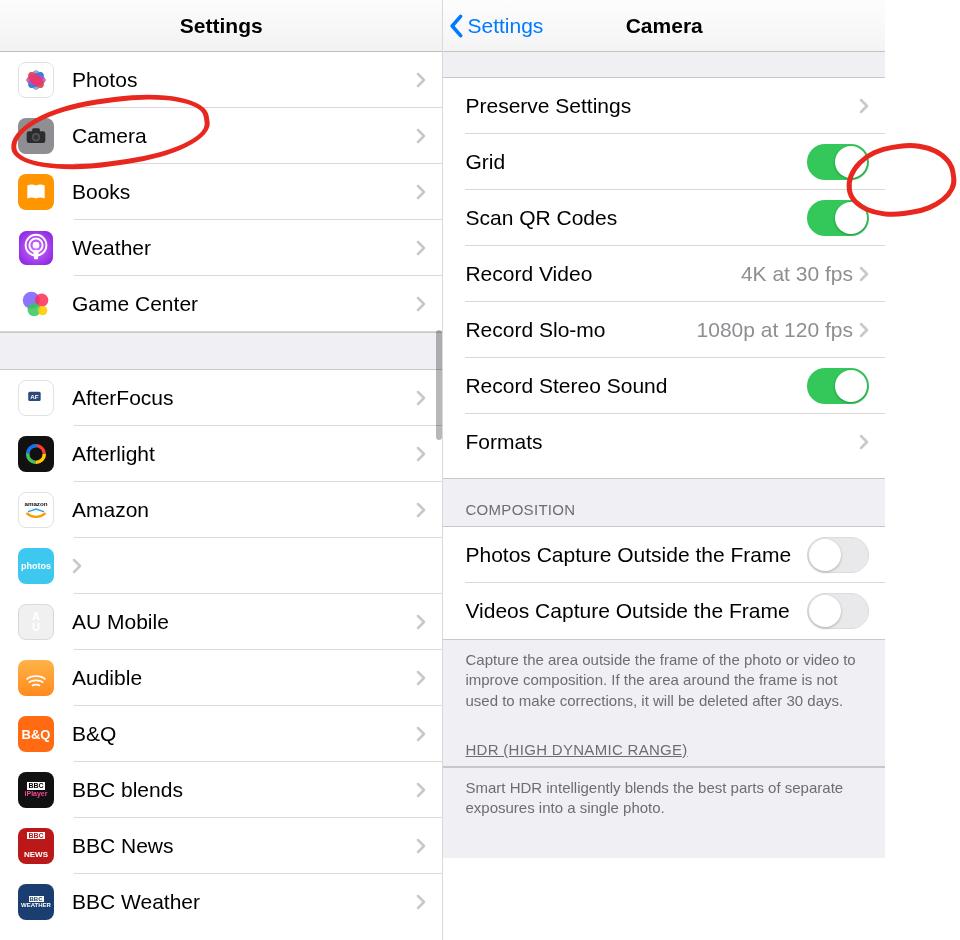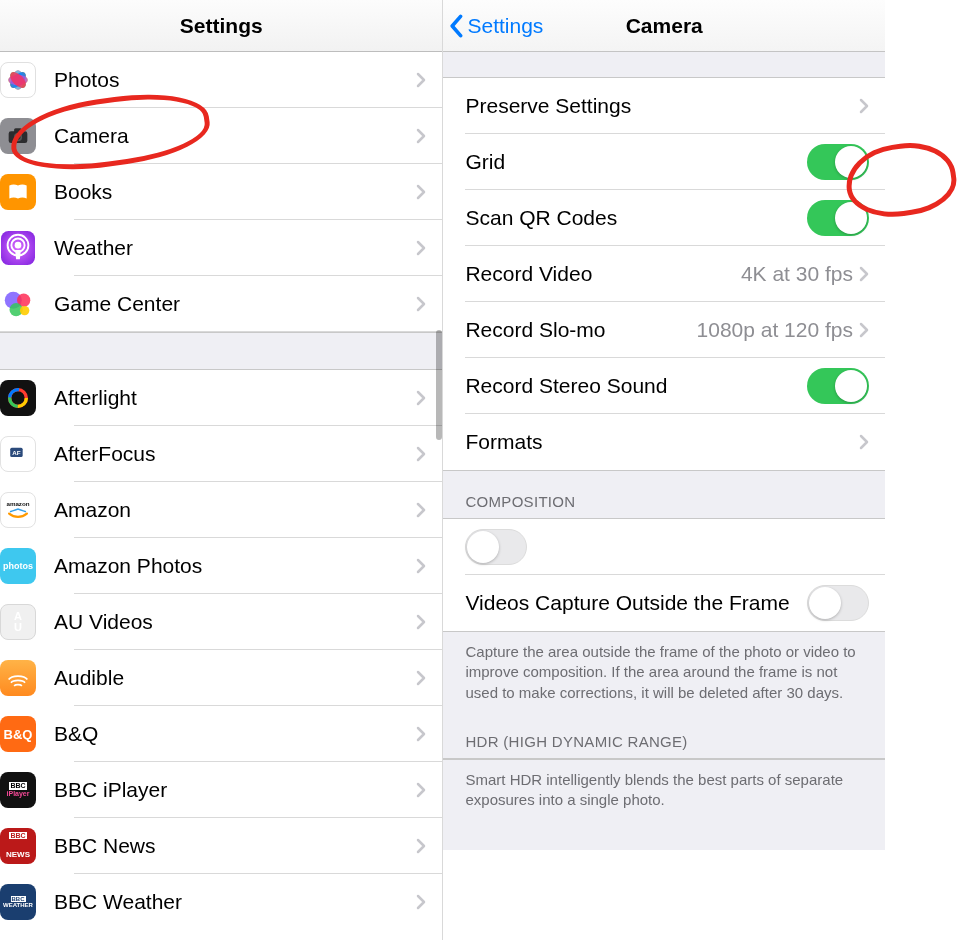--- a/index.html
+++ b/index.html
@@ -10,40 +10,40 @@
   
   .hdr-left { height: 52px; background: linear-gradient(#fcfcfc,#f2f2f2); border-bottom: 1px solid #bdbdbd; display: flex; align-items: center; justify-content: center; }
   .hdr-left .title { font-size: 21px; font-weight: 700; color: #000; }
   .hdr-right { height: 52px; background: linear-gradient(#fdfdfd,#f4f4f4); border-bottom: 1px solid #c4c4c4; display: flex; align-items: center; position: relative; }
   .hdr-right .title { font-size: 21px; font-weight: 700; color: #000; position: absolute; left: 0; right: 0; text-align: center; pointer-events: none; }
   .back { display: flex; align-items: center; color: #007aff; font-size: 21px; padding-left: 6px; cursor: pointer; position: relative; z-index: 2; }
   .back svg { width: 16px; height: 24px; margin-right: 2px; }
   
   .group-gap { background: #efeff4; height: 38px; border-top: 1px solid #c8c8c8; border-bottom: 1px solid #c8c8c8; }
   .group-gap.first { border-top: none; height: 26px; }
-  .row { display: flex; align-items: center; height: 56px; cursor: pointer; position: relative; }
+  .row { display: flex; align-items: center; height: 56px; padding-left: 18px; cursor: pointer; position: relative; }
   .row .icon { width: 36px; height: 36px; border-radius: 8px; flex: 0 0 36px; margin-right: 18px; display: flex; align-items: center; justify-content: center; font-size: 10px; font-weight: 700; color: #fff; overflow: hidden; }
   .row .label { font-size: 21px; color: #000; flex: 1 1 auto; }
   .row .value { font-size: 21px; color: #8e8e93; margin-right: 6px; }
   .row .chev { width: 10px; height: 16px; margin-right: 16px; flex: 0 0 auto; }
   .row .chev svg { display: block; }
   .sep { position: absolute; bottom: 0; left: 74px; right: 0; height: 1px; background: #d9d9d9; }
   .sep.full { left: 0; }
   .row.noicon { padding-left: 22px; }
   .row.noicon .sep { left: 22px; }
   
   .toggle { width: 62px; height: 36px; border-radius: 18px; position: relative; margin-right: 16px; flex: 0 0 auto; }
   .toggle.on { background: #34c759; }
   .toggle.off { background: #e9e9eb; border: 1px solid #dcdcdc; }
   .toggle .knob { width: 32px; height: 32px; border-radius: 50%; background: #fff; position: absolute; top: 2px; box-shadow: 0 1px 3px rgba(0,0,0,.25); }
   .toggle.on .knob { right: 2px; }
   .toggle.off .knob { left: 1px; top: 1px; }
   
   .shead { font-size: 15px; color: #6d6d72; padding: 22px 22px 8px; background: #efeff4; text-transform: uppercase; letter-spacing: .3px; border-bottom: 1px solid #c8c8c8; }
-  .shead.firsthead { border-top: 1px solid #c8c8c8; }
+  .shead.firsthead { border-top: 1px solid #c8c8c8; margin-top: 8px; }
   .sfoot { font-size: 15px; color: #6d6d72; padding: 10px 22px 16px; background: #efeff4; line-height: 1.35; border-top: 1px solid #c8c8c8; }
   
   .sbhint { position: absolute; right: 0; top: 330px; width: 6px; height: 110px; background: rgba(0,0,0,.28); border-radius: 3px; }
   
   .ann { position: absolute; border: 5px solid #e8281f; border-radius: 50%; transform: rotate(-8deg); pointer-events: none; box-shadow: 0 0 0 1px rgba(232,40,31,.0); }
   .ann1 { left: 10px; top: 98px; width: 200px; height: 68px; border-radius: 50% 50% 48% 52% / 60% 52% 48% 50%; }
   .ann2 { left: 846px; top: 144px; width: 110px; height: 72px; border-radius: 50% 50% 48% 52% / 58% 54% 46% 50%; }
   
   .ic-photos { background: #fff; border: 1px solid #e0e0e0; }
   .ic-camera { background: #8e8e93; }
@@ -167,87 +167,86 @@
           <svg width="10" height="16" viewBox="0 0 10 16">
             <polyline points="2,2 8,8 2,14" fill="none" stroke="#c7c7cc" stroke-width="2.5" stroke-linecap="round" stroke-linejoin="round"></polyline>
           </svg>
         </div>
       <div class="sep full"></div>
     </div>
 
     <div class="group-gap"></div>
 
     <div class="row">
+      <div class="icon ic-afterfocus">
+          <svg viewBox="0 0 36 36" width="28" height="28">
+            <rect x="8" y="10" width="16" height="12" rx="2" fill="#2b4a7b"></rect>
+            <text x="16" y="19" font-size="8" fill="#fff" text-anchor="middle" font-weight="700">AF</text>
+          </svg>
+        </div>
+      <div class="label">AfterFocus</div>
+      <div class="chev">
+          <svg width="10" height="16" viewBox="0 0 10 16">
+            <polyline points="2,2 8,8 2,14" fill="none" stroke="#c7c7cc" stroke-width="2.5" stroke-linecap="round" stroke-linejoin="round"></polyline>
+          </svg>
+        </div>
+      <div class="sep"></div>
+    </div>
+
+    <div class="row">
       <div class="icon ic-afterlight">
           <svg viewBox="0 0 36 36" width="30" height="30">
             <circle cx="18" cy="18" r="10" fill="none" stroke-width="4" stroke="#ff3b30"></circle>
             <circle cx="18" cy="18" r="10" fill="none" stroke-width="4" stroke="#ffcc00" stroke-dasharray="16 48"></circle>
             <circle cx="18" cy="18" r="10" fill="none" stroke-width="4" stroke="#34c759" stroke-dasharray="16 48" stroke-dashoffset="-16"></circle>
             <circle cx="18" cy="18" r="10" fill="none" stroke-width="4" stroke="#007aff" stroke-dasharray="16 48" stroke-dashoffset="-32"></circle>
           </svg>
         </div>
       <div class="label">Afterlight</div>
       <div class="chev">
           <svg width="10" height="16" viewBox="0 0 10 16">
             <polyline points="2,2 8,8 2,14" fill="none" stroke="#c7c7cc" stroke-width="2.5" stroke-linecap="round" stroke-linejoin="round"></polyline>
           </svg>
         </div>
       <div class="sep"></div>
     </div>
 
     <div class="row">
-      <div class="icon ic-afterfocus">
-          <svg viewBox="0 0 36 36" width="28" height="28">
-            <rect x="8" y="10" width="16" height="12" rx="2" fill="#2b4a7b"></rect>
-            <text x="16" y="19" font-size="8" fill="#fff" text-anchor="middle" font-weight="700">AF</text>
-          </svg>
-        </div>
-      <div class="label">AfterFocus</div>
-      <div class="chev">
-          <svg width="10" height="16" viewBox="0 0 10 16">
-            <polyline points="2,2 8,8 2,14" fill="none" stroke="#c7c7cc" stroke-width="2.5" stroke-linecap="round" stroke-linejoin="round"></polyline>
-          </svg>
-        </div>
-      <div class="sep"></div>
-    </div>
-
-    <div class="row">
       <div class="icon ic-amazon">
           <svg viewBox="0 0 36 36" width="32" height="32">
             <text x="18" y="14" font-size="7" fill="#111" text-anchor="middle" font-weight="700">amazon</text>
             <path d="M8 22c6 5 14 5 20 0" stroke="#ff9900" stroke-width="2.5" fill="none" stroke-linecap="round"></path>
             <path d="M9 20l3-1 3-1 3-1 3 1 3 1 3 1" stroke="#37a0e8" stroke-width="1.6" fill="none"></path>
           </svg>
         </div>
       <div class="label">Amazon</div>
       <div class="chev">
           <svg width="10" height="16" viewBox="0 0 10 16">
             <polyline points="2,2 8,8 2,14" fill="none" stroke="#c7c7cc" stroke-width="2.5" stroke-linecap="round" stroke-linejoin="round"></polyline>
           </svg>
         </div>
       <div class="sep"></div>
     </div>
 
     <div class="row">
       <div class="icon ic-amazon-photos" style="color:#fff;font-size:9px;">photos</div>
-      <div class="label">Amazon Photos</div>
       <div class="chev">
           <svg width="10" height="16" viewBox="0 0 10 16">
             <polyline points="2,2 8,8 2,14" fill="none" stroke="#c7c7cc" stroke-width="2.5" stroke-linecap="round" stroke-linejoin="round"></polyline>
           </svg>
         </div>
       <div class="sep"></div>
     </div>
 
     <div class="row">
       <div class="icon ic-au" style="flex-direction:column;line-height:1;">
           <span style="font-size:11px;">A</span>
           <span style="font-size:11px;">U</span>
         </div>
-      <div class="label">AU Videos</div>
+      <div class="label">AU Mobile</div>
       <div class="chev">
           <svg width="10" height="16" viewBox="0 0 10 16">
             <polyline points="2,2 8,8 2,14" fill="none" stroke="#c7c7cc" stroke-width="2.5" stroke-linecap="round" stroke-linejoin="round"></polyline>
           </svg>
         </div>
       <div class="sep"></div>
     </div>
 
     <div class="row">
       <div class="icon ic-audible">
@@ -275,21 +274,21 @@
           </svg>
         </div>
       <div class="sep"></div>
     </div>
 
     <div class="row">
       <div class="icon ic-iplayer" style="flex-direction:column;line-height:1.1;">
           <span style="font-size:7px;background:#fff;color:#000;padding:0 1px;">BBC</span>
           <span style="font-size:7px;color:#f54997;">iPlayer</span>
         </div>
-      <div class="label">BBC iPlayer</div>
+      <div class="label">BBC blends</div>
       <div class="chev">
           <svg width="10" height="16" viewBox="0 0 10 16">
             <polyline points="2,2 8,8 2,14" fill="none" stroke="#c7c7cc" stroke-width="2.5" stroke-linecap="round" stroke-linejoin="round"></polyline>
           </svg>
         </div>
       <div class="sep"></div>
     </div>
 
     <div class="row">
       <div class="icon ic-bbcnews" style="flex-direction:column;line-height:1.1;gap:12px;">
@@ -395,36 +394,37 @@
       <div class="chev">
           <svg width="10" height="16" viewBox="0 0 10 16">
             <polyline points="2,2 8,8 2,14" fill="none" stroke="#c7c7cc" stroke-width="2.5" stroke-linecap="round" stroke-linejoin="round"></polyline>
           </svg>
         </div>
     </div>
 
     <div class="shead firsthead">COMPOSITION</div>
 
     <div class="row noicon">
+      <div class="label">Photos Capture Outside the Frame</div>
       <div class="toggle off">
           <div class="knob"></div>
         </div>
       <div class="sep"></div>
     </div>
 
     <div class="row noicon">
       <div class="label">Videos Capture Outside the Frame</div>
       <div class="toggle off">
           <div class="knob"></div>
         </div>
     </div>
 
     <div class="sfoot">Capture the area outside the frame of the photo or video to improve composition. If the area around the frame is not used to make corrections, it will be deleted after 30 days.</div>
 
-    <div class="shead" style="padding-top:14px;">HDR (HIGH DYNAMIC RANGE)</div>
+    <div class="shead" style="padding-top:14px;text-decoration:underline;">HDR (HIGH DYNAMIC RANGE)</div>
 
 
     <div class="sfoot" style="padding-bottom:40px;">Smart HDR intelligently blends the best parts of separate exposures into a single photo.</div>
   </div>
 
   <div class="ann ann1"></div>
   <div class="ann ann2"></div>
 </div>
 
 </body></html>

